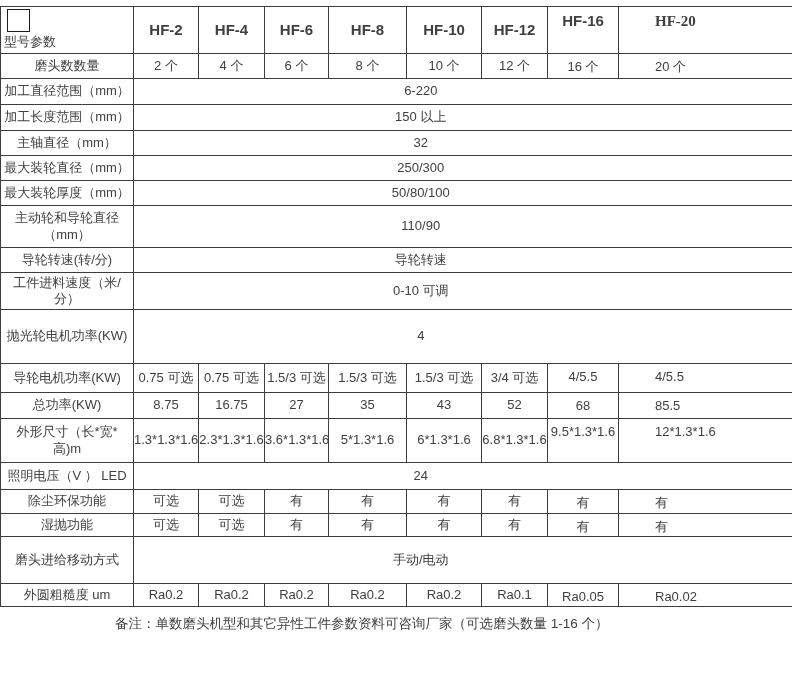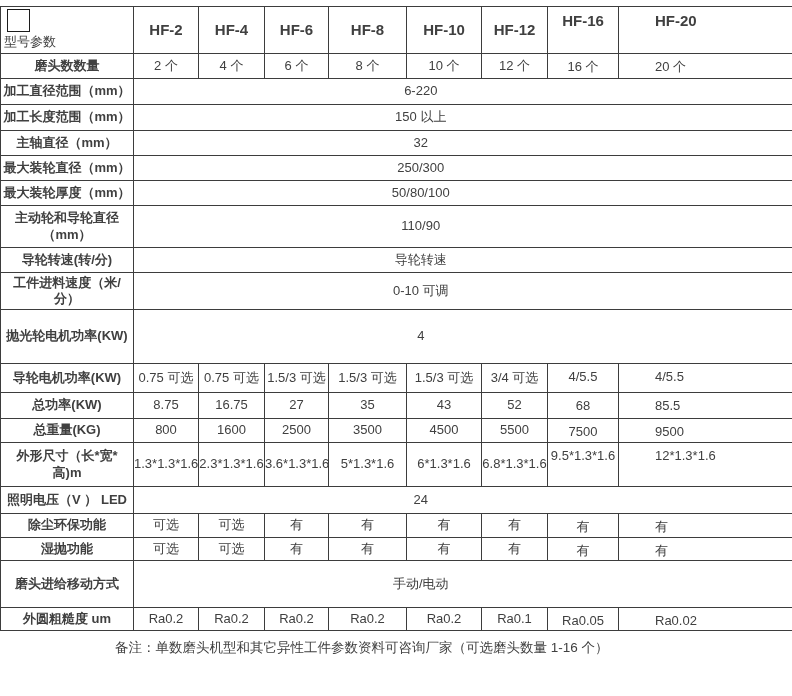--- a/index.html
+++ b/index.html
@@ -9,28 +9,28 @@
     color:#404040;overflow:hidden;
   }
   table.spec{
     border-collapse:collapse;table-layout:fixed;width:792px;margin-top:6px;
   }
   td{
     border:1px solid #3d3d3d;
     text-align:center;vertical-align:middle;
     font-size:13px;padding:0;line-height:1.25;
   }
-  td.label{white-space:normal;padding:1px 2px;font-weight:bold;}
+  td.label{white-space:normal;padding:1px 2px;}
   td.vcell{white-space:nowrap;}
   td.hcell{font-weight:bold;font-size:15px;}
   
   td.col6,td.col7{vertical-align:top;padding-top:5px;}
   
   td.col7{text-align:left;padding-left:36px;border-right:none;}
-  td.hcell.col7{}
+  td.hcell.col7{font-family:Liberation Serif, serif;}
   
   td.merged{text-align:center;padding-right:85px;border-right:none;white-space:nowrap;}
   
   td.corner{
     position:relative;vertical-align:bottom;text-align:left;
     padding:0 0 3px 3px;white-space:nowrap;
   }
   .corner .square{
     position:absolute;top:2px;left:6px;width:21px;height:21px;
     border:1px solid #1c1c1c;background:#ffffff;
@@ -129,31 +129,20 @@
         <td class="label">总功率(KW)</td>
         <td class="vcell col0">8.75</td>
         <td class="vcell col1">16.75</td>
         <td class="vcell col2">27</td>
         <td class="vcell col3">35</td>
         <td class="vcell col4">43</td>
         <td class="vcell col5">52</td>
         <td class="vcell col6">68</td>
         <td class="vcell col7">85.5</td>
       </tr>
-      <tr style="height: 24px;">
-        <td class="label">总重量(KG)</td>
-        <td class="vcell col0">800</td>
-        <td class="vcell col1">1600</td>
-        <td class="vcell col2">2500</td>
-        <td class="vcell col3">3500</td>
-        <td class="vcell col4">4500</td>
-        <td class="vcell col5">5500</td>
-        <td class="vcell col6">7500</td>
-        <td class="vcell col7">9500</td>
-      </tr>
       <tr style="height: 44px;">
         <td class="label">外形尺寸（长*宽*高)m</td>
         <td class="vcell col0">1.3*1.3*1.6</td>
         <td class="vcell col1">2.3*1.3*1.6</td>
         <td class="vcell col2">3.6*1.3*1.6</td>
         <td class="vcell col3">5*1.3*1.6</td>
         <td class="vcell col4">6*1.3*1.6</td>
         <td class="vcell col5">6.8*1.3*1.6</td>
         <td class="vcell col6">9.5*1.3*1.6</td>
         <td class="vcell col7">12*1.3*1.6</td>

